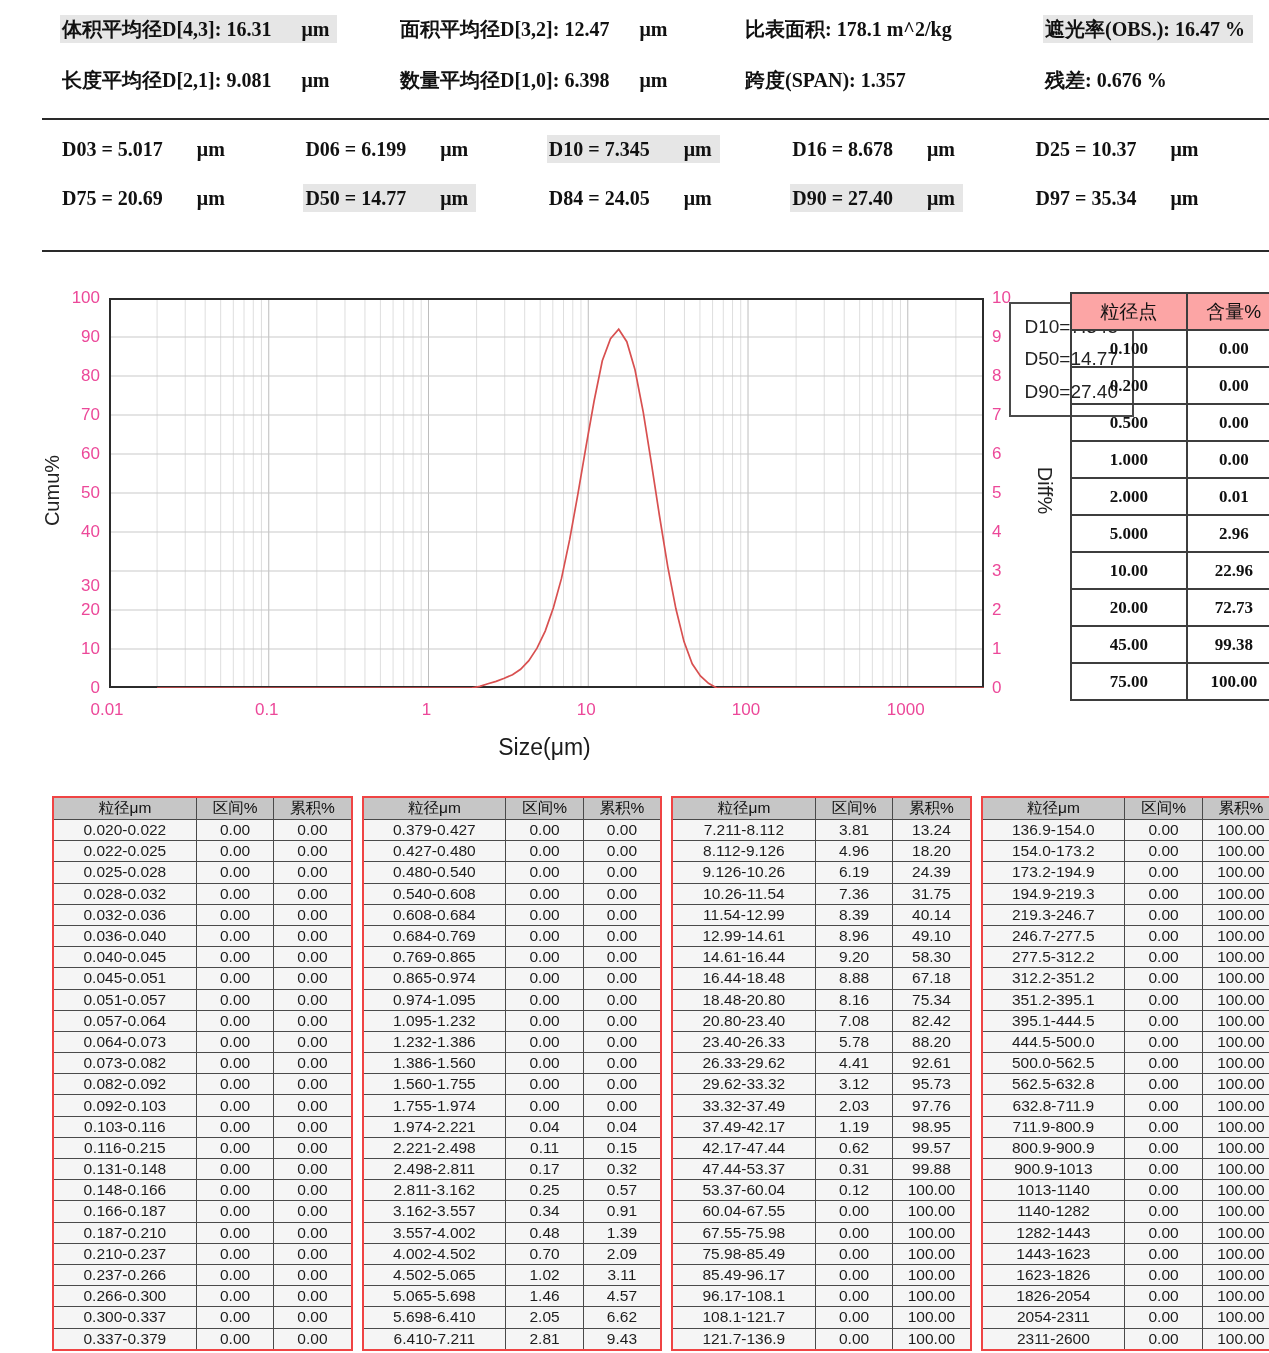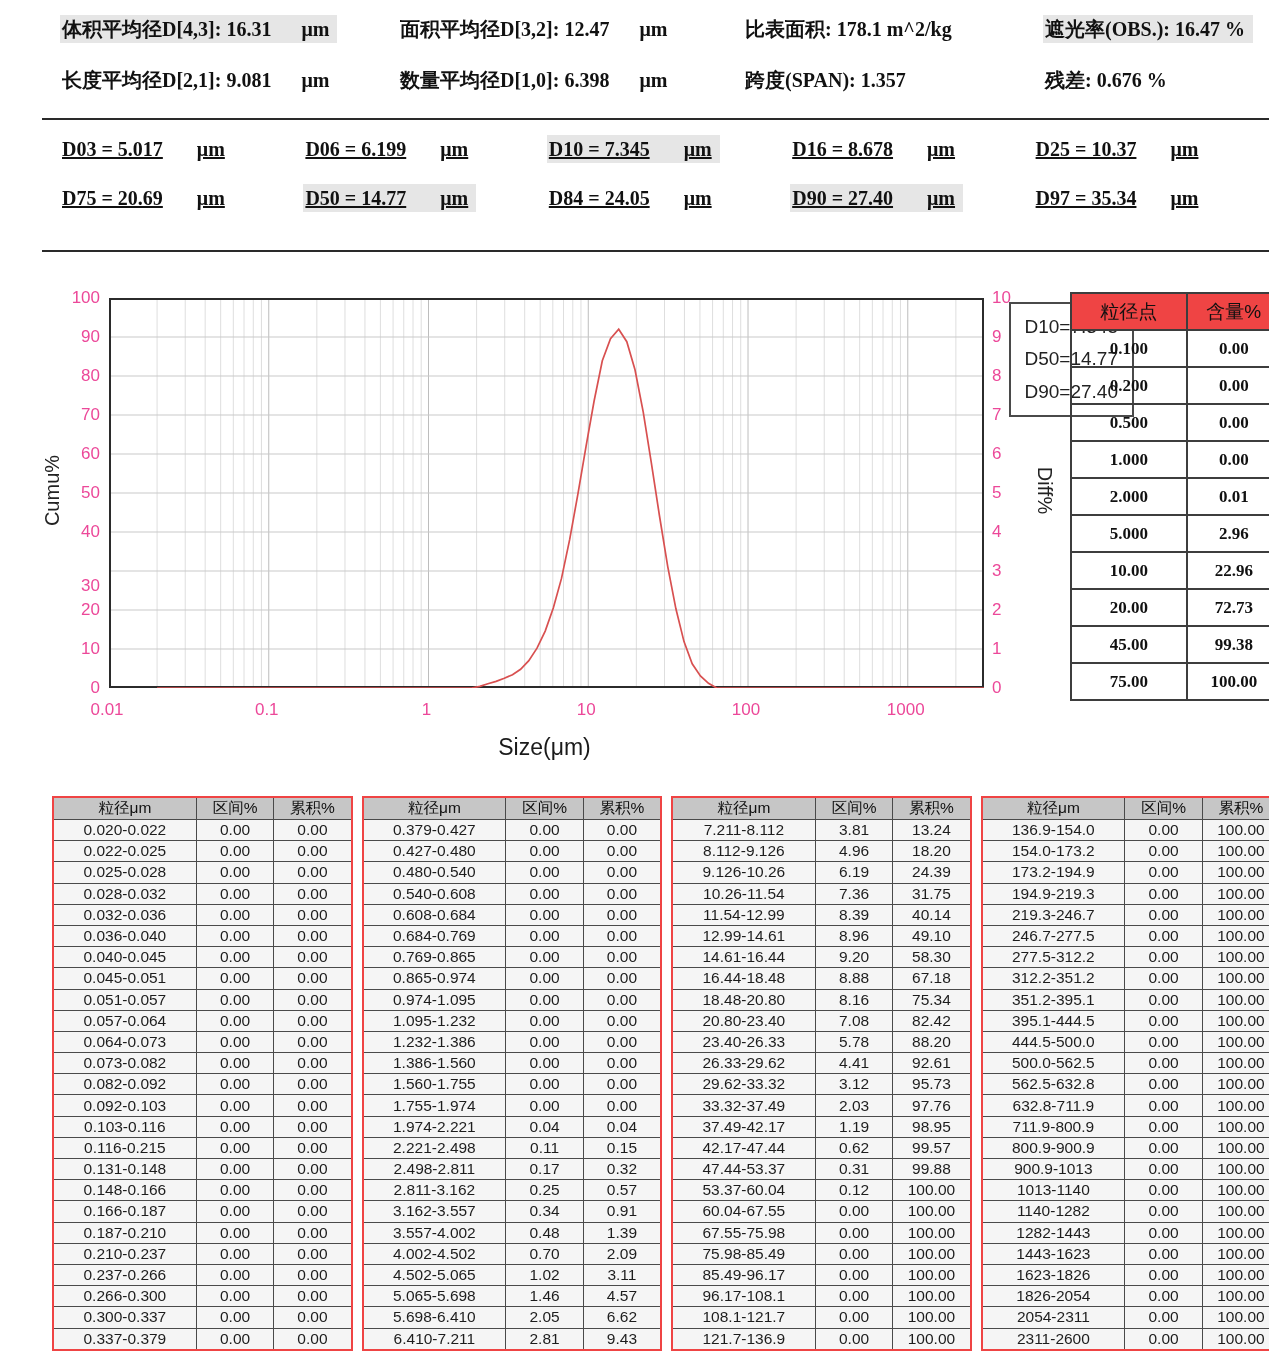--- a/index.html
+++ b/index.html
@@ -17,42 +17,42 @@
   .stat-unit{margin-left:30px;}
   .stat-unit:empty{margin-left:0;}
 
   .rule{border:none;border-top:2px solid #2a2a2a;margin:0 14px 0 20px;}
 
   
   .pcts{padding:18px 14px 14px 38px;}
   .pct-row{display:grid;grid-template-columns:repeat(5,1fr);margin-bottom:26px;
            font-family:"Liberation Serif","DejaVu Serif",serif;font-weight:bold;
            font-size:20px;white-space:nowrap;}
-  .pct-item .inner{padding:3px 8px 3px 2px;text-decoration:underline;}
+  .pct-item .inner{padding:3px 8px 3px 2px;}
   .pct-item.hl .inner{background:#e6e6e6;}
   .pct-unit{margin-left:34px;}
 
   
   .chart-section{position:relative;height:520px;}
   .plot{position:absolute;left:87px;top:46px;width:1027px;height:390px;}
   .plot svg{display:block;}
   .legend{position:absolute;top:4px;right:2px;background:#fff;border:2px solid #4a4a4a;
           padding:7px 14px;font-size:19px;line-height:1.7;color:#222;}
   .tick{position:absolute;font-size:17px;color:#ec4899;white-space:nowrap;}
   .tick.l{width:50px;text-align:right;}
   .tick.x{width:70px;text-align:center;}
   .axis-title{position:absolute;width:110px;text-align:center;font-size:20px;color:#222;}
   .xlabel{position:absolute;left:85px;width:875px;top:482px;text-align:center;
           font-size:23px;color:#1a1a1a;}
 
   
   .mini{position:absolute;left:1048px;top:40px;width:212px;border-collapse:collapse;
         table-layout:fixed;}
   .mini th,.mini td{border:2px solid #3d3d3d;text-align:center;height:35px;padding:0;}
-  .mini th{background:#ef4444;font-size:19px;font-weight:normal;}
+  .mini th{background:#fca5a5;font-size:19px;font-weight:normal;}
   .mini td{font-family:"Liberation Serif","DejaVu Serif",serif;font-weight:bold;font-size:17px;}
   .mini col.c1{width:55%;} .mini col.c2{width:45%;}
 
   
   .big{display:flex;gap:9px;padding:0 10px 0 30px;margin-top:24px;}
   .big table{border-collapse:collapse;flex:1;table-layout:fixed;border:2px solid #ef4444;}
   .big th,.big td{border:1px solid #4a4a4a;text-align:center;padding:0;height:20.2px;
                   font-size:15.5px;overflow:hidden;white-space:nowrap;}
   .big th{background:#c6c6c6;font-weight:normal;}
   .big td{background:#f5f5f5;color:#1d1d1d;}

